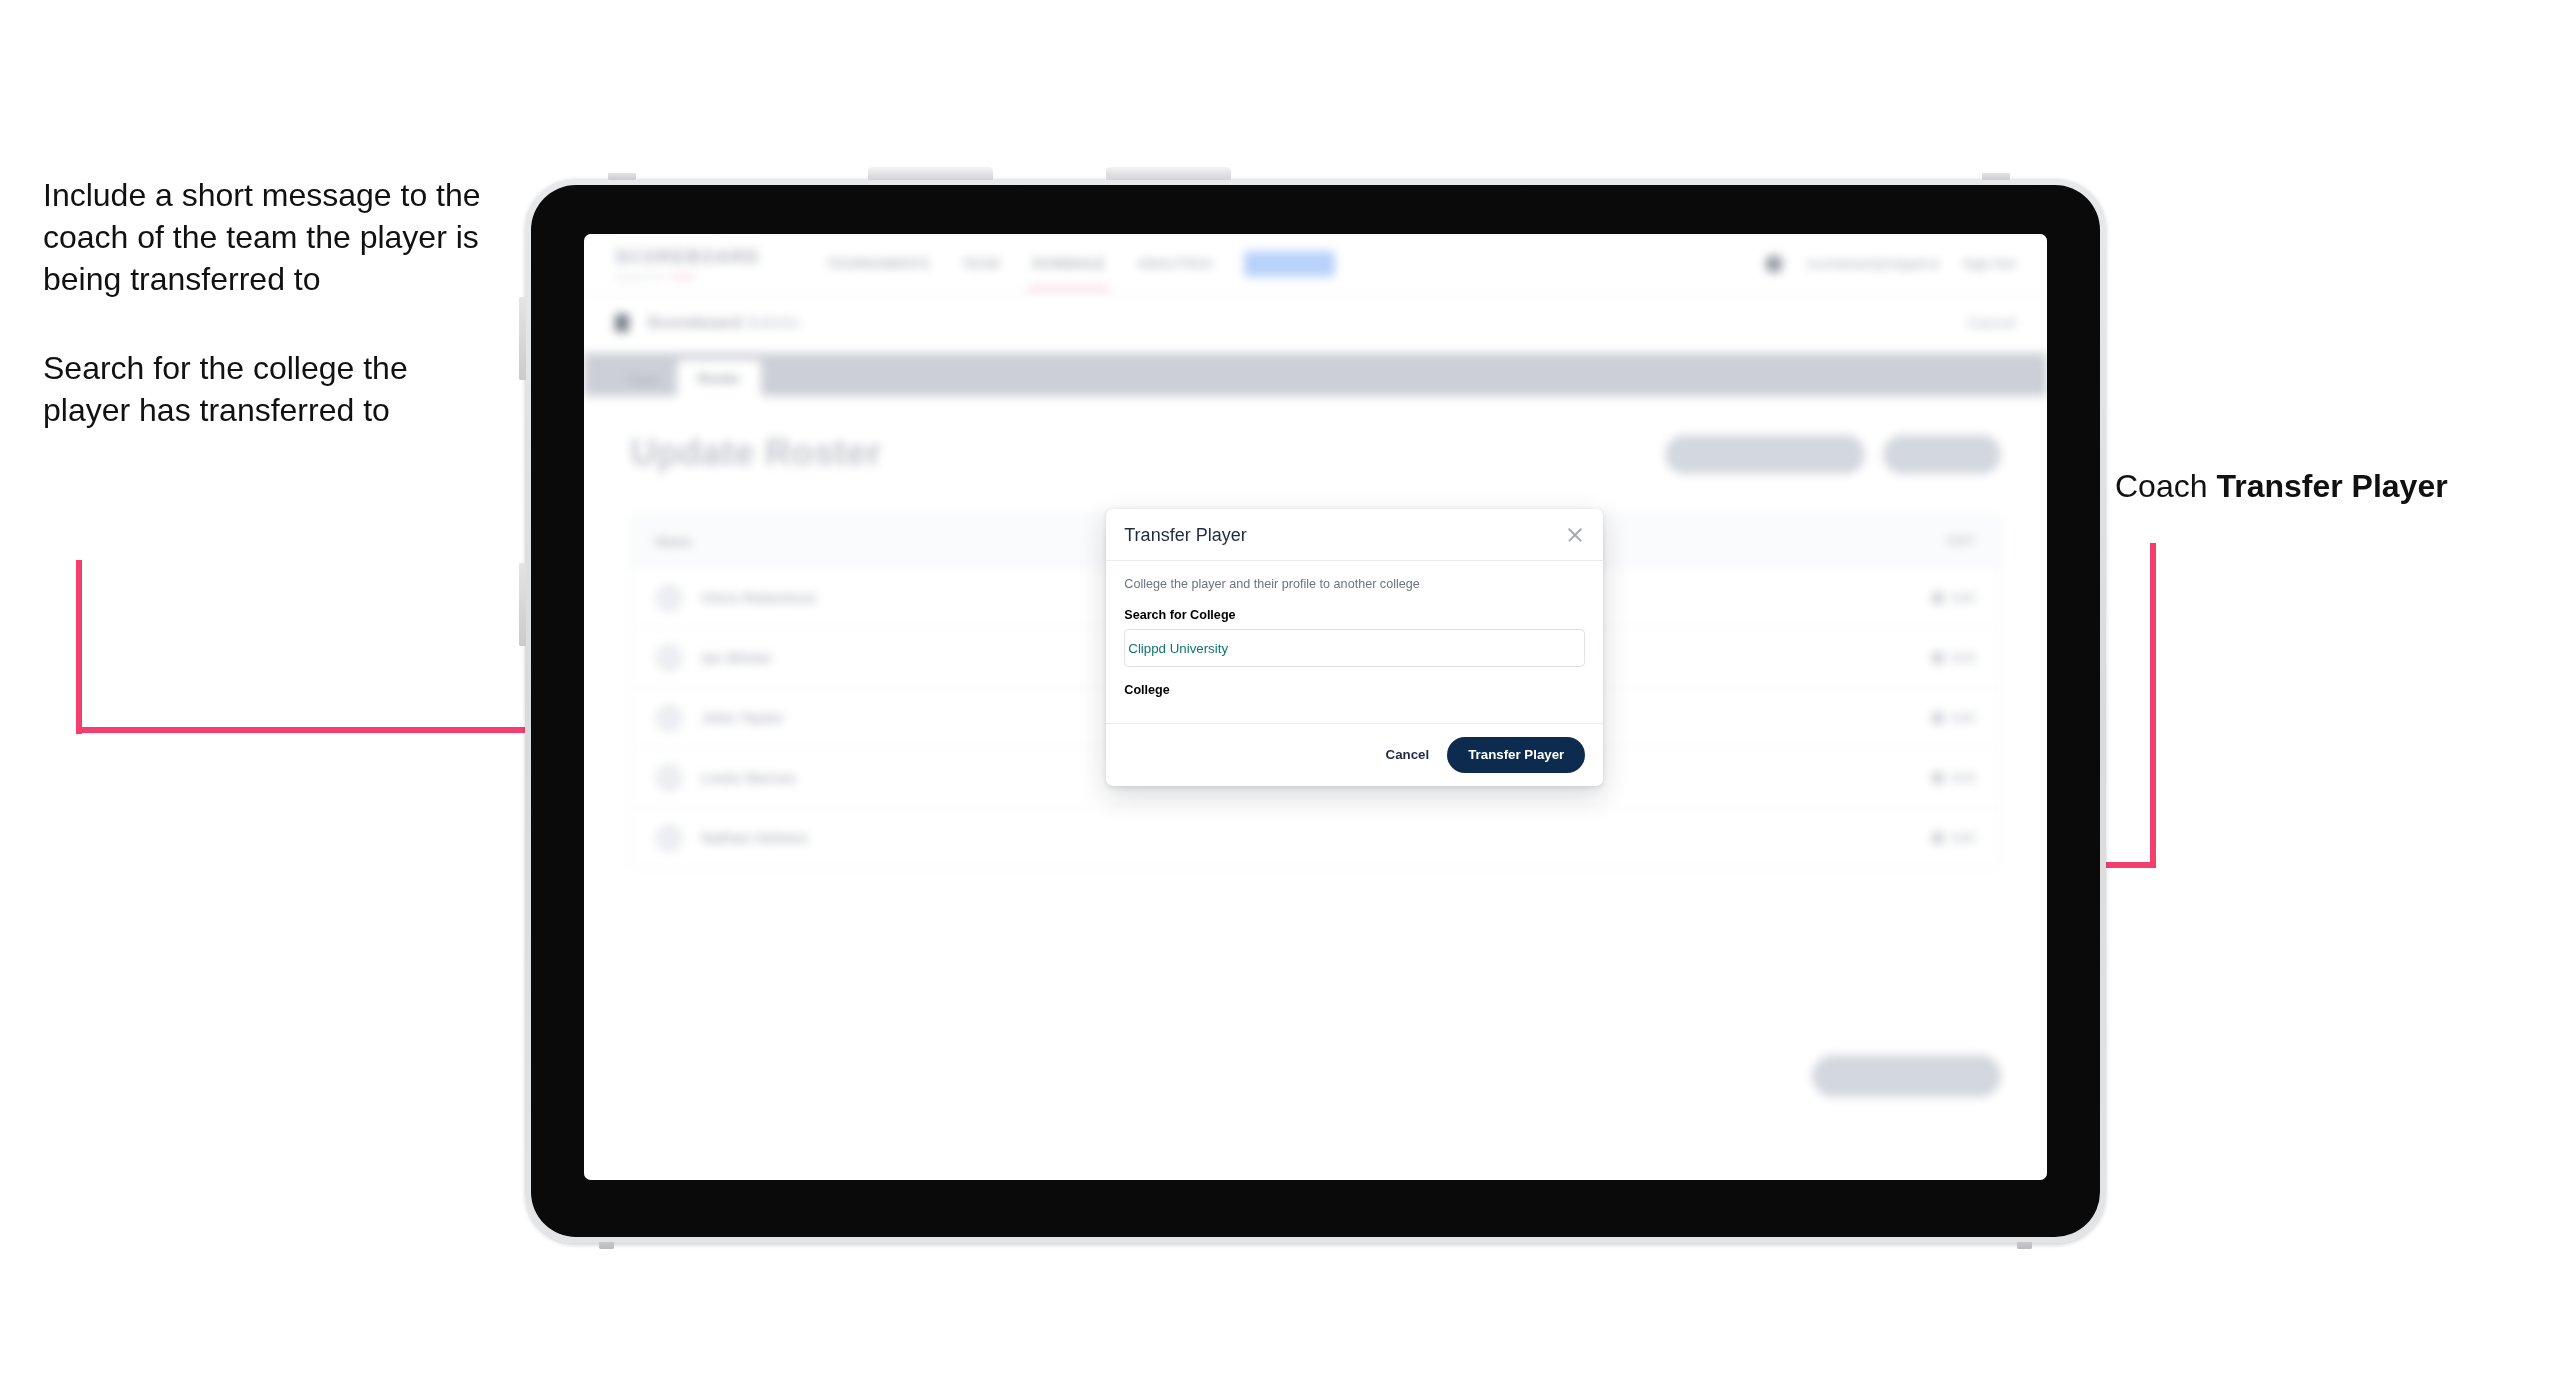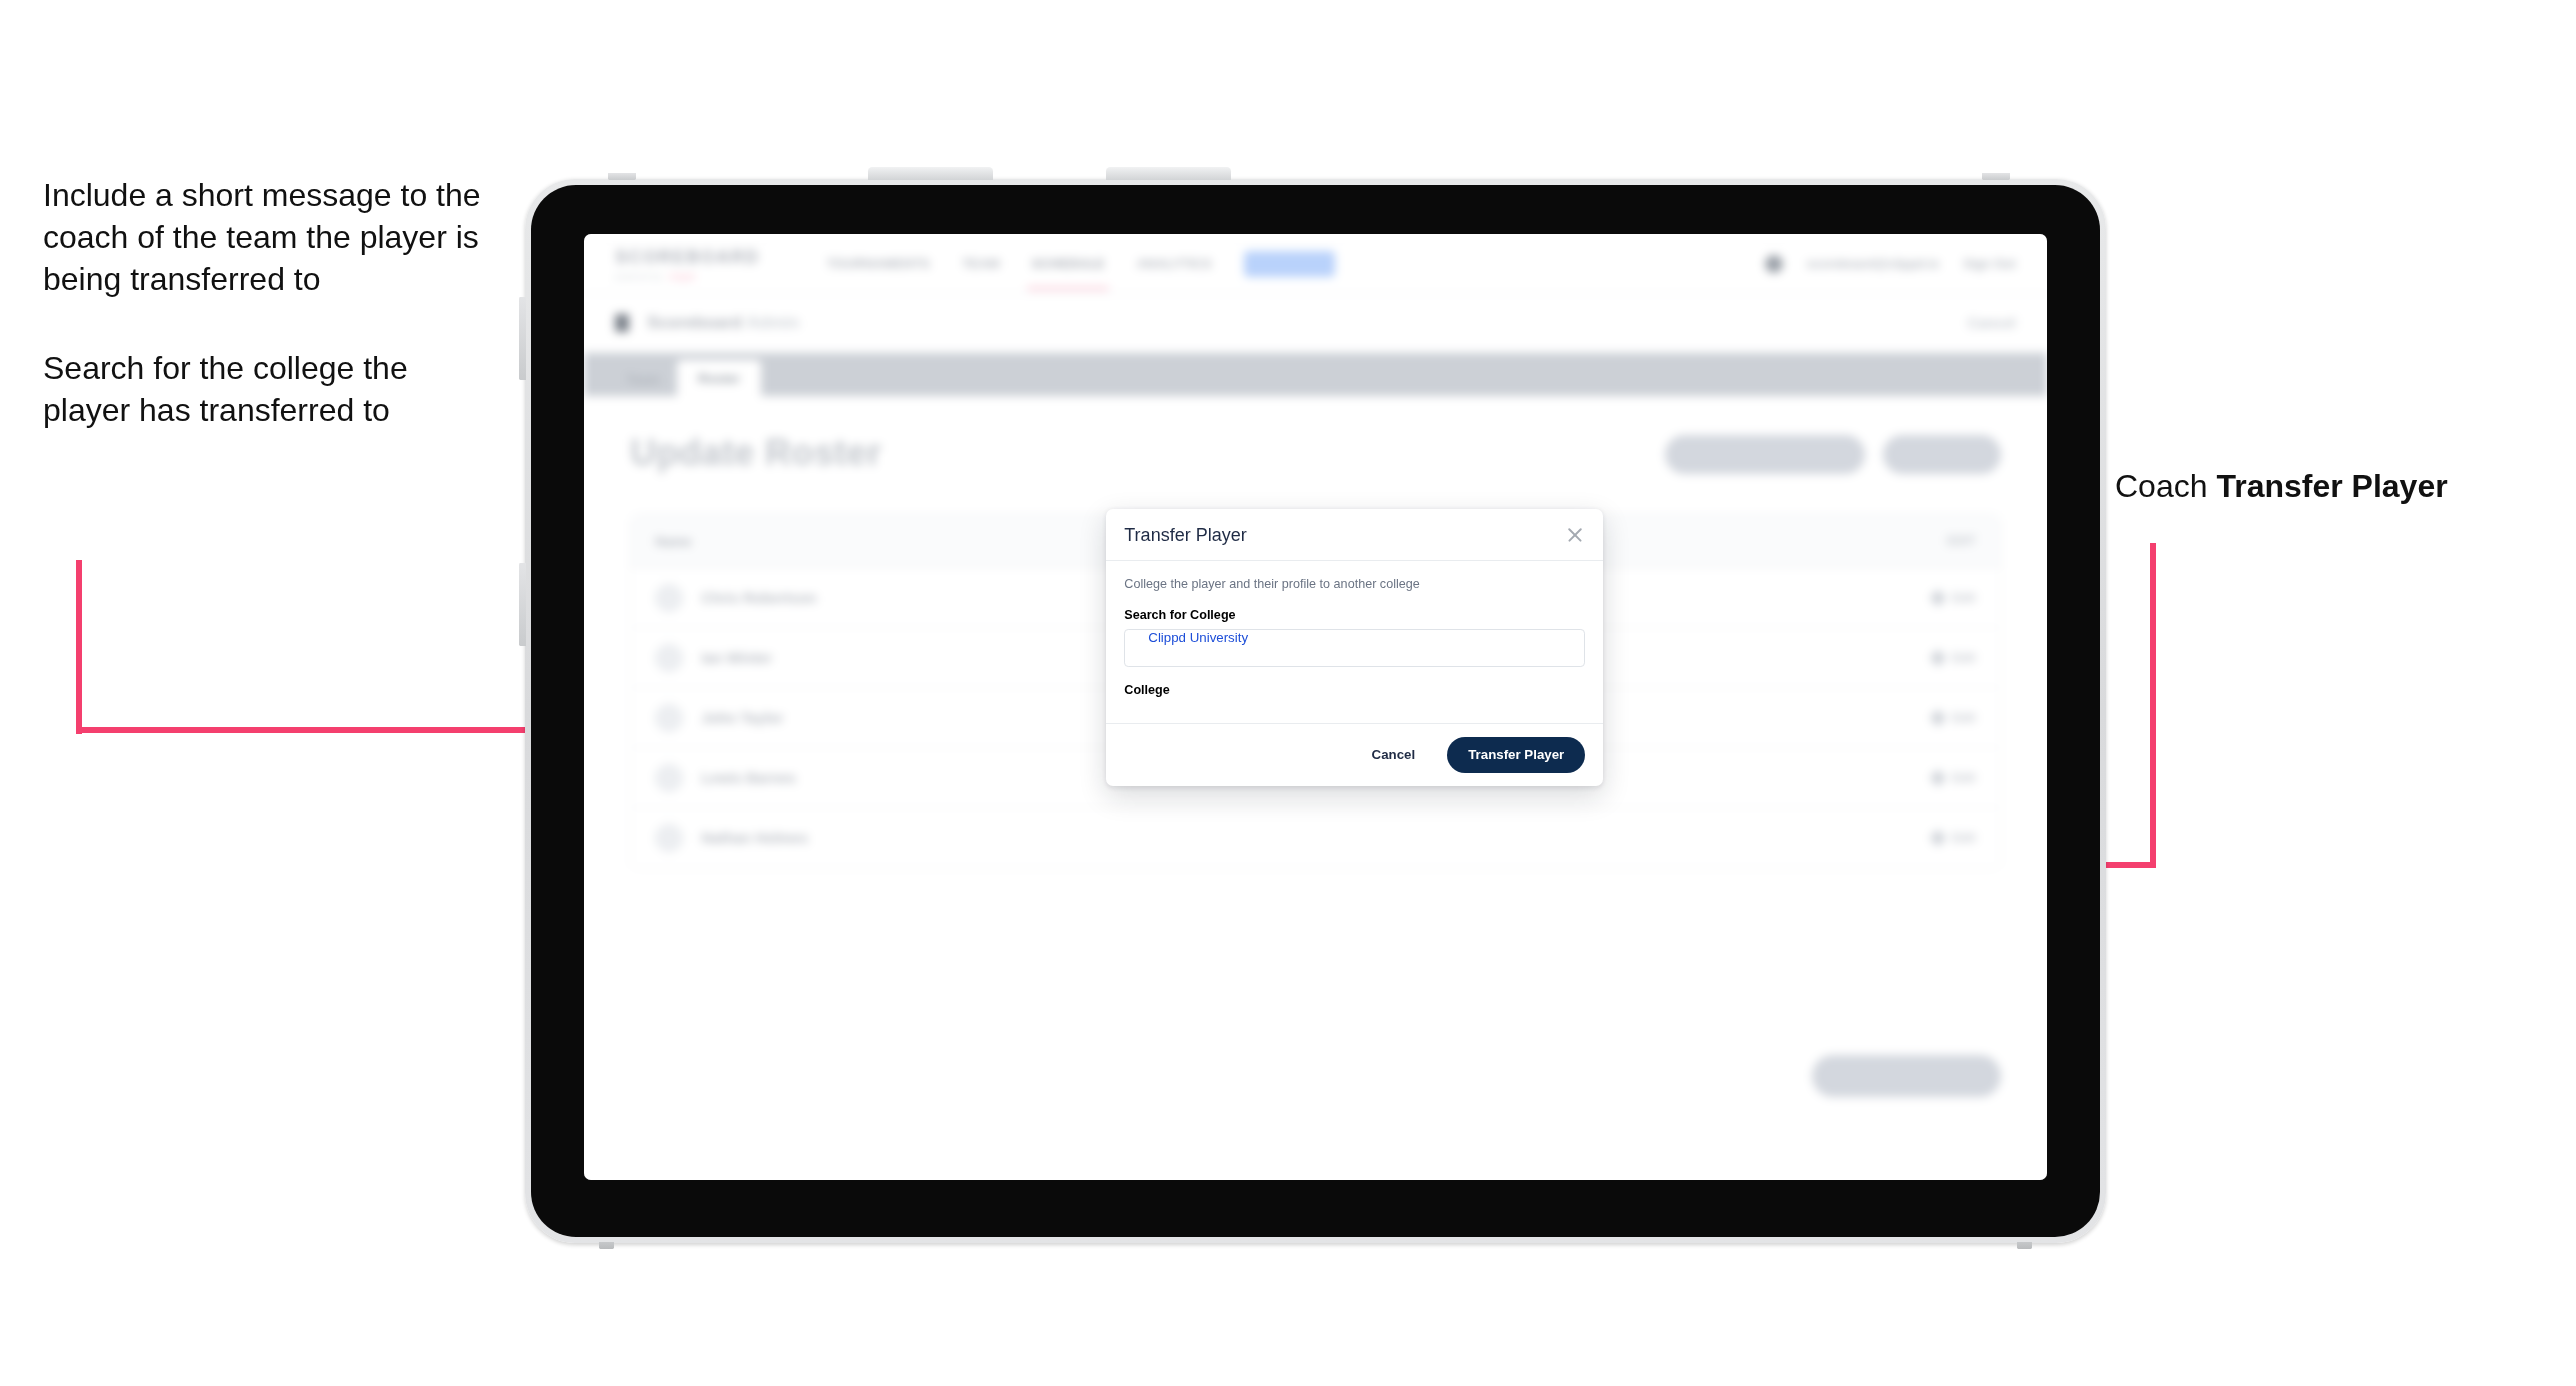--- a/index.html
+++ b/index.html
@@ -191,33 +191,33 @@
     background: #5a6472; border-radius: 1.4px;
   }
   .close-x:before { transform: rotate(45deg); }
   .close-x:after  { transform: rotate(-45deg); }
 
   .modal-body { padding: 15.4px 18px 18px 18px; }
   .modal-desc { font-size: 12.6px; color: #6b7484; margin-bottom: 17px; }
   .field-label { font-size: 12.6px; color: #000000; font-weight: 600; margin-bottom: 7.7px; }
   .text-input {
     width: 100%; height: 38px; border: 0.7px solid #dfe3e8; border-radius: 4.2px;
-    padding: 0 23px; font-size: 13.3px; color: #1d4ed8;
+    padding: 0 3px; font-size: 13.3px; color: #0f766e;
     font-family: "Liberation Sans", sans-serif; background: #fff;
-    display: flex; align-items: flex-start;
+    display: flex; align-items: center;
   }
   .spacer-16 { height: 15.4px; }
   .textarea-box {
     width: 100%; height: 136px; border: 0.7px solid #dfe3e8; border-radius: 4.2px;
     padding: 9.8px 11.2px; font-size: 12.6px; color: #1f2b45; line-height: 1.62;
     background: #fff; overflow: hidden;
   }
   .textarea-box .blank { height: 14px; }
   .modal-footer {
-    display: flex; align-items: center; justify-content: flex-end; gap: 32px;
+    display: flex; align-items: center; justify-content: flex-end; gap: 18px;
     padding: 13.3px 18px; border-top: 0.7px solid #e9ecef;
   }
   .btn-cancel {
     background: none; border: none; font-size: 13.3px; font-weight: 700; color: #1f2b45;
     cursor: pointer; font-family: "Liberation Sans", sans-serif;
   }
   .btn-primary {
     background: #0d2b4f; color: #ffffff; border: none; border-radius: 28px;
     padding: 10.5px 21px; font-size: 13.3px; font-weight: 700; cursor: pointer;
     font-family: "Liberation Sans", sans-serif;

